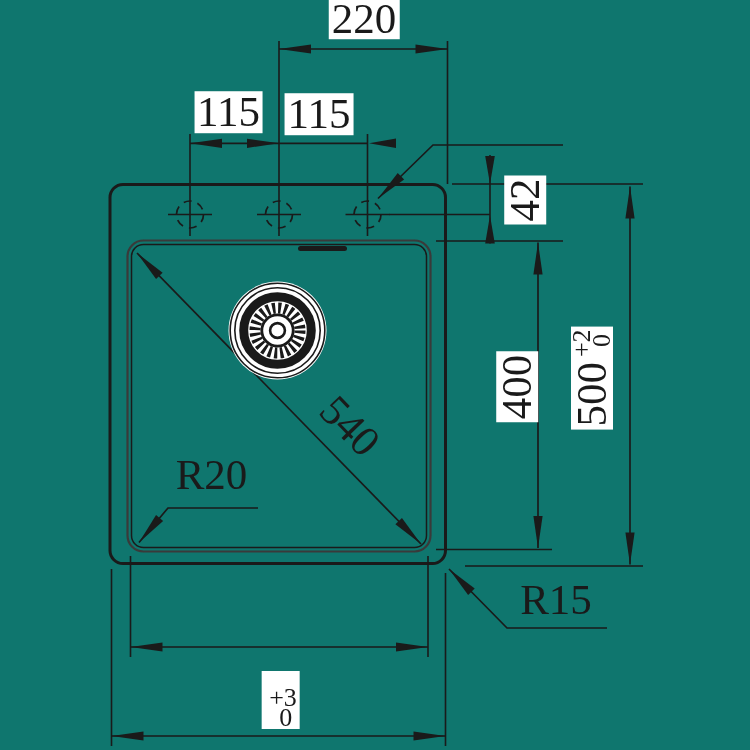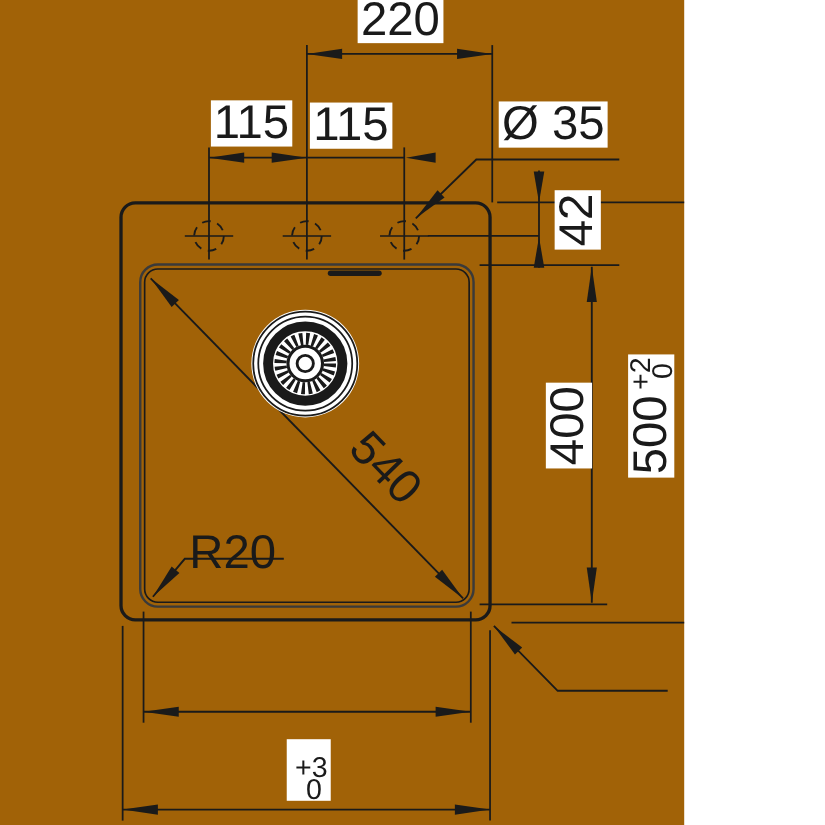--- a/index.html
+++ b/index.html
@@ -1,21 +1,21 @@
 <!DOCTYPE html>
 <html><head>
 <meta charset="utf-8">
 <style>
   html,body{margin:0;padding:0;background:#fff;}
-  #canvas{position:relative;width:622px;height:750px;background:#a16207;overflow:hidden;
-          font-family:Liberation Sans, sans-serif;}
+  #canvas{position:relative;width:750px;height:750px;background:#0f766e;overflow:hidden;
+          font-family:Liberation Serif, serif;}
   #linework{position:absolute;left:0;top:0;}
   .lbl{position:absolute;font-size:43px;line-height:0.92;color:#1a1a1a;white-space:nowrap;
        background:#fff;padding:1px 3px;transform:translate(-50%,-50%);}
-  .lbl.nobg{background:transparent;margin-top:28px;}
+  .lbl.nobg{background:transparent;}
   .rot{transform:translate(-50%,-50%) rotate(-90deg);}
   .diag{transform:translate(-50%,-50%) rotate(46deg);background:transparent;}
   .dimblock{display:inline-flex;align-items:center;}
   .tol{display:inline-flex;flex-direction:column;justify-content:center;
        font-size:26px;line-height:20px;margin-left:5px;}
   .tol span{display:block;text-align:left;}
   .tol .tol-low{padding-left:10px;}
 </style>
 </head>
 <body>
@@ -93,37 +93,37 @@
       <circle cx="277.5" cy="330.5" r="33.8" fill="none" stroke="#1a1a1a" stroke-width="9"></circle>
       <circle cx="277.5" cy="330.5" r="22.5" fill="none" stroke="#1a1a1a" stroke-width="11" stroke-dasharray="3 2.89"></circle>
       <circle cx="277.5" cy="330.5" r="15.7" fill="#ffffff" stroke="#1a1a1a" stroke-width="2.8"></circle>
       <circle cx="277.5" cy="330.5" r="7.4" fill="#ffffff" stroke="#1a1a1a" stroke-width="2.6"></circle>
     </g>
   </svg>
 
   <div class="lbl" style="left:364px;top:18.5px">220</div>
   <div class="lbl" style="left:228.5px;top:112px">115</div>
   <div class="lbl" style="left:319px;top:114px">115</div>
-  <div class="lbl" style="left:503px;top:113px">Ø 35</div>
   <div class="lbl rot" style="left:525px;top:200px">42</div>
   <div class="lbl rot" style="left:516.5px;top:387px">400</div>
 
   <div class="lbl rot" style="left:592px;top:378px">
     <span class="dimblock">
       <span>500</span>
       <span class="tol">
         <span>+2</span>
         <span class="tol-low">0</span>
       </span>
     </span>
   </div>
 
   <div class="lbl diag" style="left:350px;top:426px">540</div>
 
   <div class="lbl nobg" style="left:211.5px;top:475px">R20</div>
+  <div class="lbl nobg" style="left:556px;top:600px">R15</div>
 
 
   <div class="lbl" style="left:280.5px;top:699.5px">
     <span class="dimblock">
       <span class="tol">
         <span>+3</span>
         <span class="tol-low">0</span>
       </span>
     </span>
   </div>

